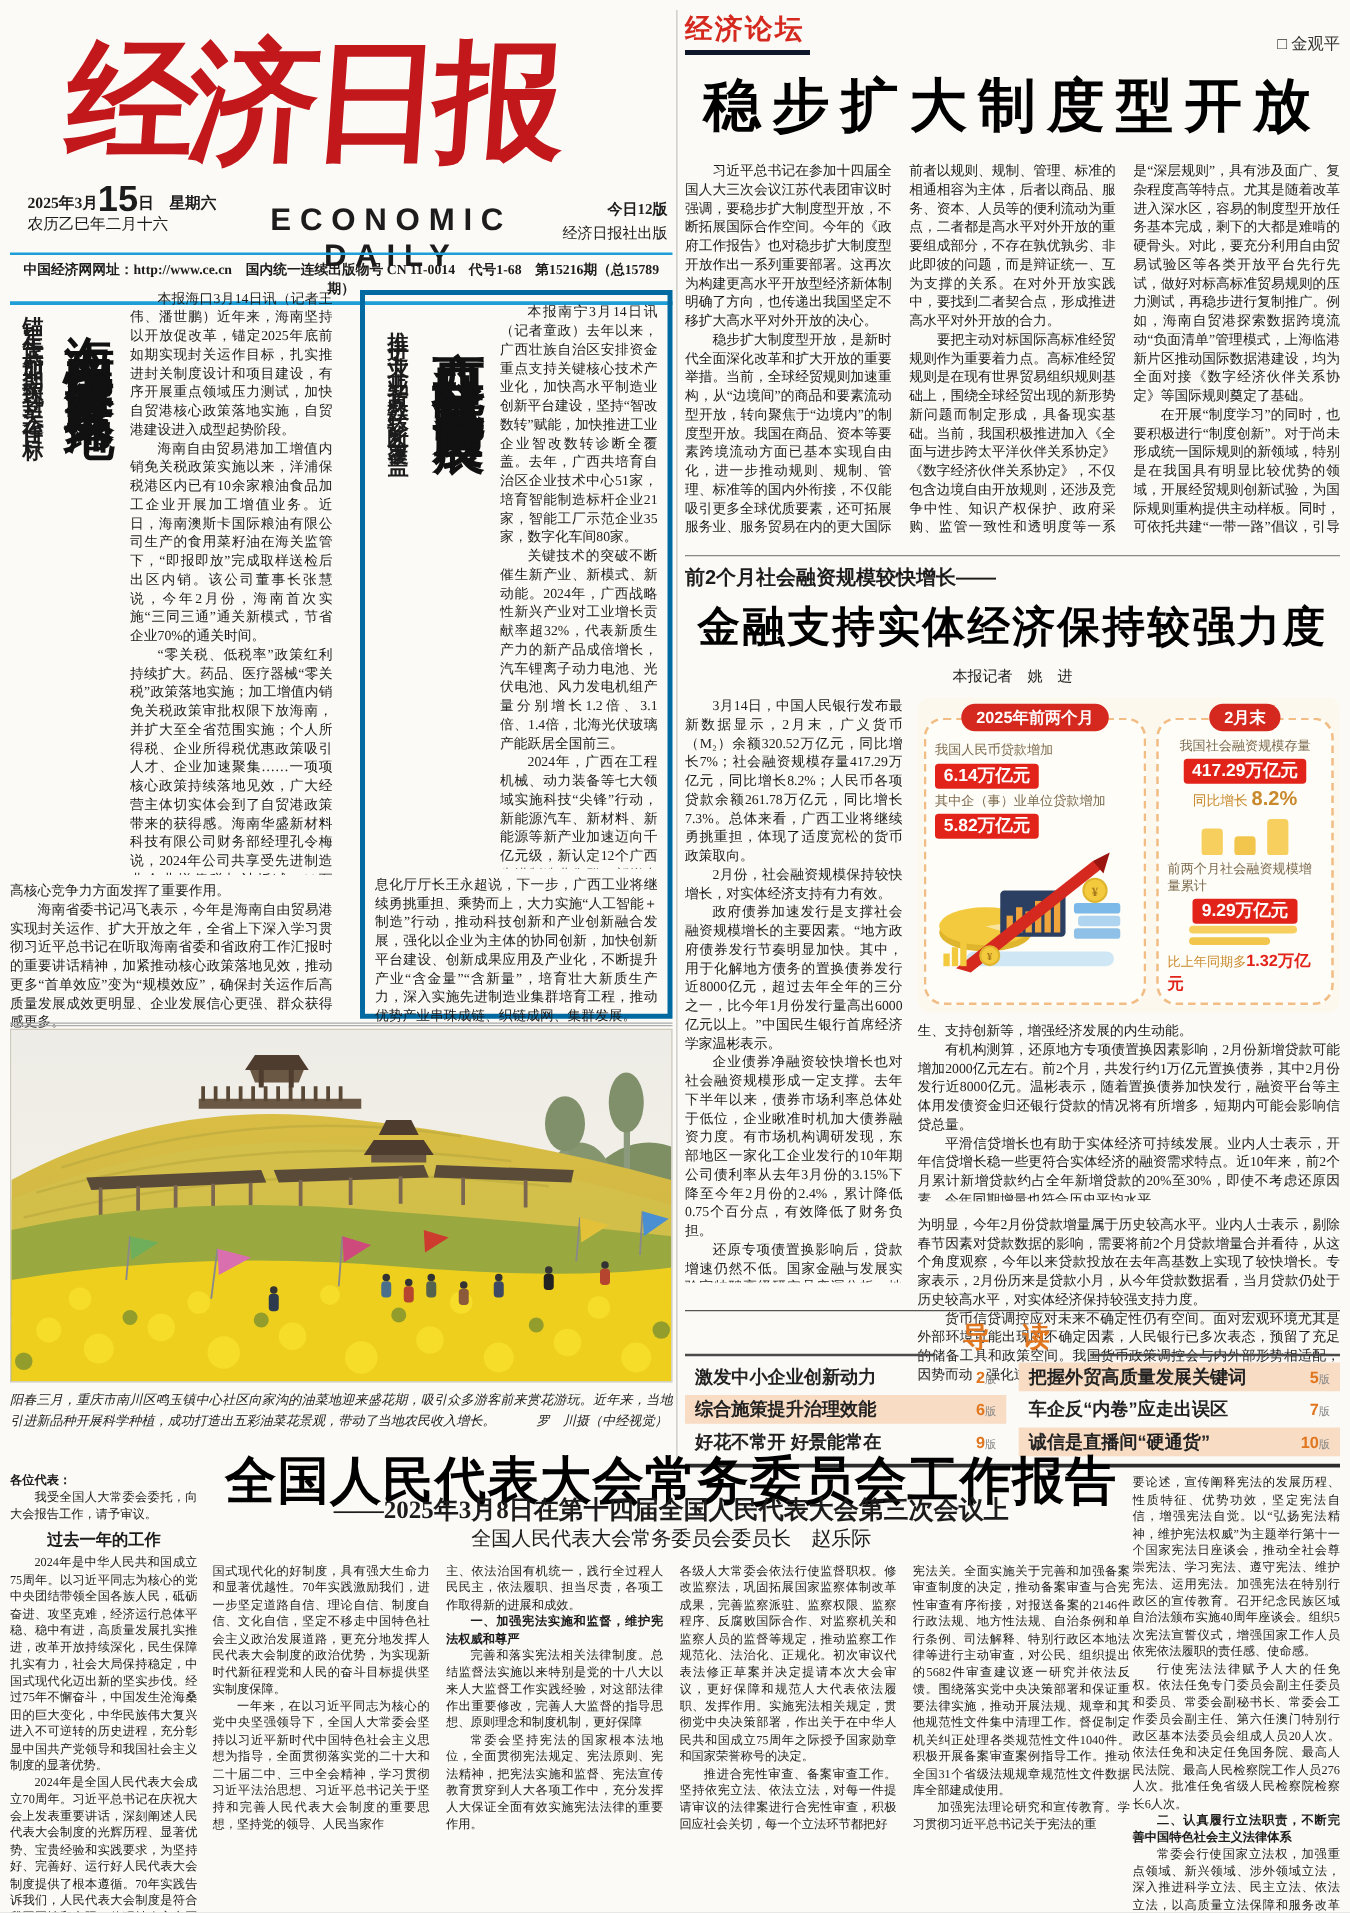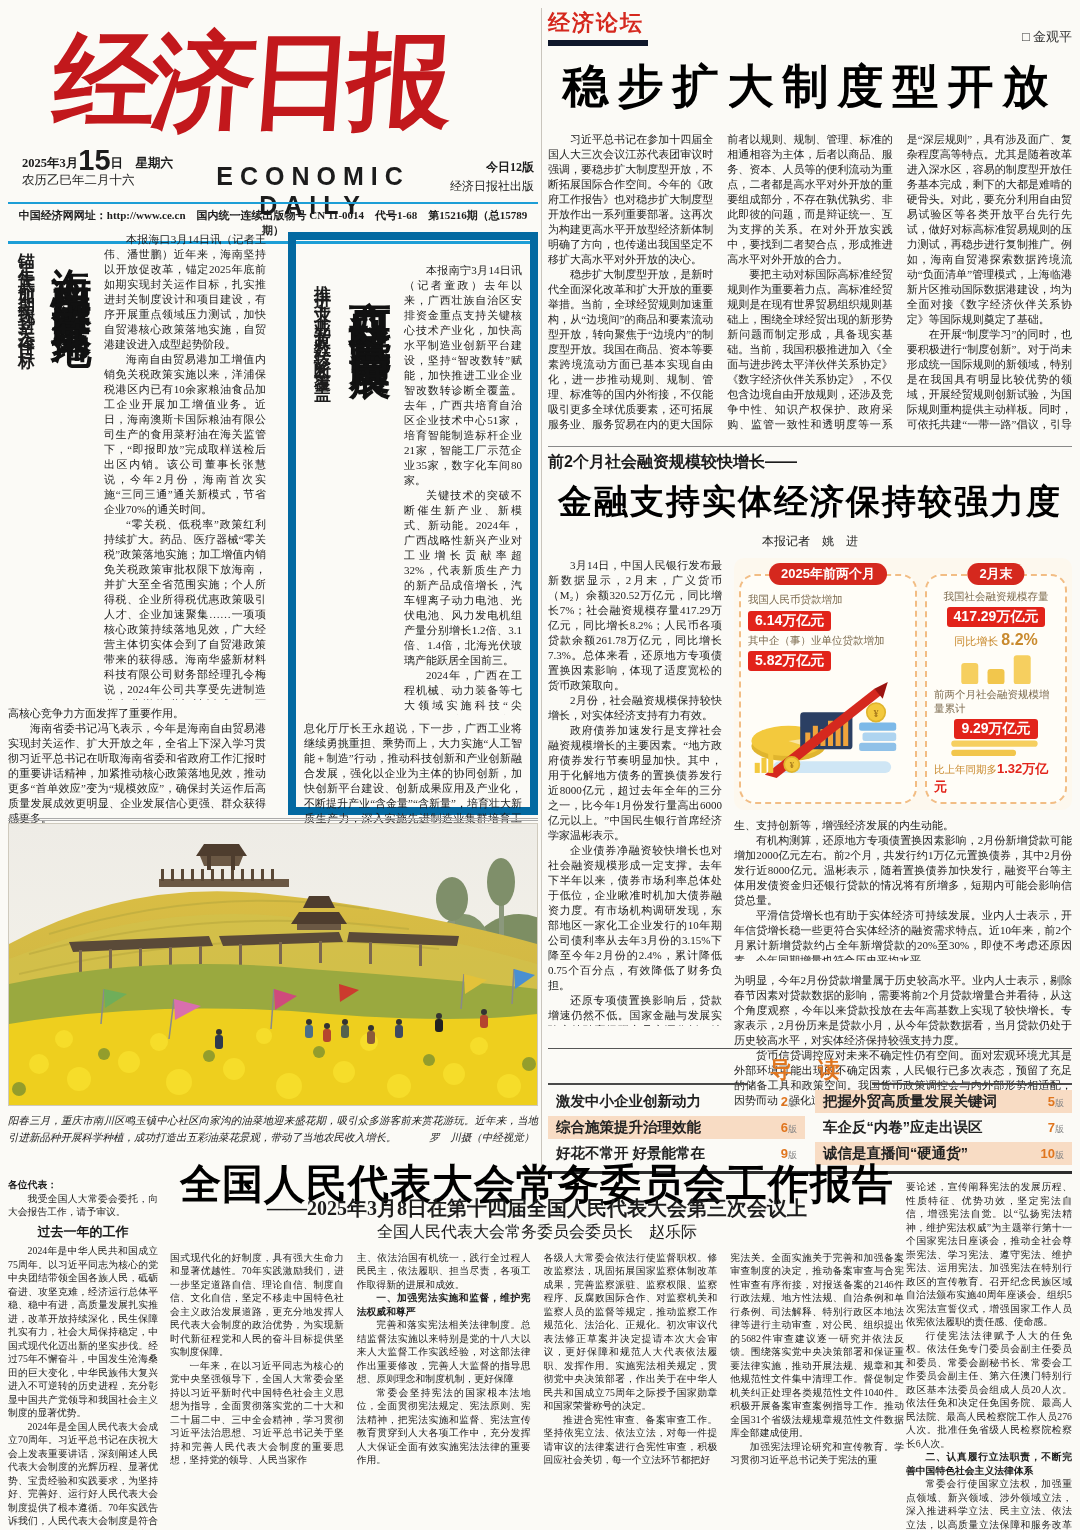--- a/index.html
+++ b/index.html
@@ -30,36 +30,36 @@
   
   .left-zone{position:absolute;left:8px;top:232px;width:530px;height:583px;display:flex;gap:22px;}
   .article-hainan{width:258px;height:100%;position:relative;}
   .art-flex{display:flex;height:468px;}
   .v-kicker{writing-mode:vertical-rl;font-family:"Liberation Sans",sans-serif;font-weight:bold;
         font-size:17px;letter-spacing:7px;width:30px;padding-top:8px;}
   .v-head{writing-mode:vertical-rl;font-weight:bold;font-size:40px;line-height:58px;width:62px;
         font-family:"Liberation Serif",serif;letter-spacing:6px;padding-top:4px;color:#111;}
   .v-body{flex:1;font-size:11px;line-height:15px;overflow:hidden;padding-left:4px;}
   .body-bottom{font-size:11px;line-height:15px;overflow:hidden;margin-top:6px;}
-  .article-gx{flex:1;height:100%;border:8px solid #0369a1;padding:23px 8px;box-sizing:border-box;position:relative;}
+  .article-gx{flex:1;height:100%;border:4px solid #0369a1;padding:7px 8px;box-sizing:border-box;position:relative;}
   .article-gx .art-flex{height:452px;}
   .article-gx .v-head{font-size:42px;width:66px;line-height:60px;}
   .left-divider{position:absolute;left:8px;top:818px;width:530px;border-top:1px solid #aaa;border-bottom:1px solid #aaa;height:1px;}
 
   
   .photo-block{position:absolute;left:8px;top:823px;width:530px;}
   .photo-frame{width:528px;height:281px;border:1px solid #cfcabd;overflow:hidden;background:#eef0ea;}
   .caption{font-size:10.5px;line-height:17px;margin-top:6px;text-align:justify;font-style:italic;color:#222;}
   .caption .credit{font-style:italic;white-space:nowrap;padding-left:30px;}
 
   
   .forum{position:absolute;left:548px;top:8px;width:524px;height:436px;}
   .forum-top{display:flex;align-items:flex-end;justify-content:space-between;}
   .forum-label{color:#d5281e;font-family:"Liberation Sans",sans-serif;font-weight:bold;font-size:22px;
-        border-bottom:6px solid #0f172a;padding:0 4px 2px 0;letter-spacing:2px;}
+        border-bottom:4px solid #0f172a;padding:0 4px 2px 0;letter-spacing:2px;}
   .forum-author{font-size:13px;color:#333;}
   .forum-head{text-align:center;font-family:"Liberation Sans","DejaVu Sans",sans-serif;font-weight:900;
         font-size:46px;letter-spacing:9px;margin:10px 0 14px;color:#000;}
   .cols{display:flex;gap:14px;}
   .col{flex:1;font-size:11px;line-height:15px;overflow:hidden;}
   .forum .col{height:300px;}
   .forum-rule{border-top:1px solid #888;margin-top:14px;}
 
   
   .finance{position:absolute;left:548px;top:452px;width:524px;height:592px;}
@@ -333,21 +333,21 @@
     </div>
     <div class="forum-rule"></div>
   </div>
 
   <div class="finance">
     <div class="fin-kicker">前2个月社会融资规模较快增长——</div>
     <div class="fin-head">金融支持实体经济保持较强力度</div>
     <div class="fin-byline">本报记者　姚　进</div>
     <div class="fin-body">
       <div class="fin-col1">
-          <p class="para">3月14日，中国人民银行发布最新数据显示，2月末，广义货币（M₂）余额320.52万亿元，同比增长7%；社会融资规模存量417.29万亿元，同比增长8.2%；人民币各项贷款余额261.78万亿元，同比增长7.3%。总体来看，还原地方专项债置换因素影响，体现了适度宽松的货币政策取向。</p>
+          <p class="para">3月14日，中国人民银行发布最新数据显示，2月末，广义货币（M₂）余额320.52万亿元，同比增长7%；社会融资规模存量417.29万亿元，同比增长8.2%；人民币各项贷款余额261.78万亿元，同比增长7.3%。总体来看，广西工业将继续勇挑重担，体现了适度宽松的货币政策取向。</p>
           <p class="para">2月份，社会融资规模保持较快增长，对实体经济支持有力有效。</p>
           <p class="para">政府债券加速发行是支撑社会融资规模增长的主要因素。“地方政府债券发行节奏明显加快。其中，用于化解地方债务的置换债券发行近8000亿元，超过去年全年的三分之一，比今年1月份发行量高出6000亿元以上。”中国民生银行首席经济学家温彬表示。</p>
           <p class="para">企业债券净融资较快增长也对社会融资规模形成一定支撑。去年下半年以来，债券市场利率总体处于低位，企业瞅准时机加大债券融资力度。有市场机构调研发现，东部地区一家化工企业发行的10年期公司债利率从去年3月份的3.15%下降至今年2月份的2.4%，累计降低0.75个百分点，有效降低了财务负担。</p>
           <p class="para">还原专项债置换影响后，贷款增速仍然不低。国家金融与发展实验室特聘高级研究员庞溟分析，地方政府专项债加快发行后，短期融资平台可能会偿还一部分银行贷款，体现为存量贷款数据的减少。不过，这只是资金结构的转换，实体经济获得的融资支持没有减少。同时，专项债置换融资平台贷款也有助于各地纾困资金链条、减轻经济包袱，支持地方腾出更多资金用于保障民</p>
         </div>
       <div class="fin-right">
         <div class="infographic">
           <div class="ig-bubble ig-left">
             <div class="ig-pill">2025年前两个月</div>
             <div class="ig-row">

